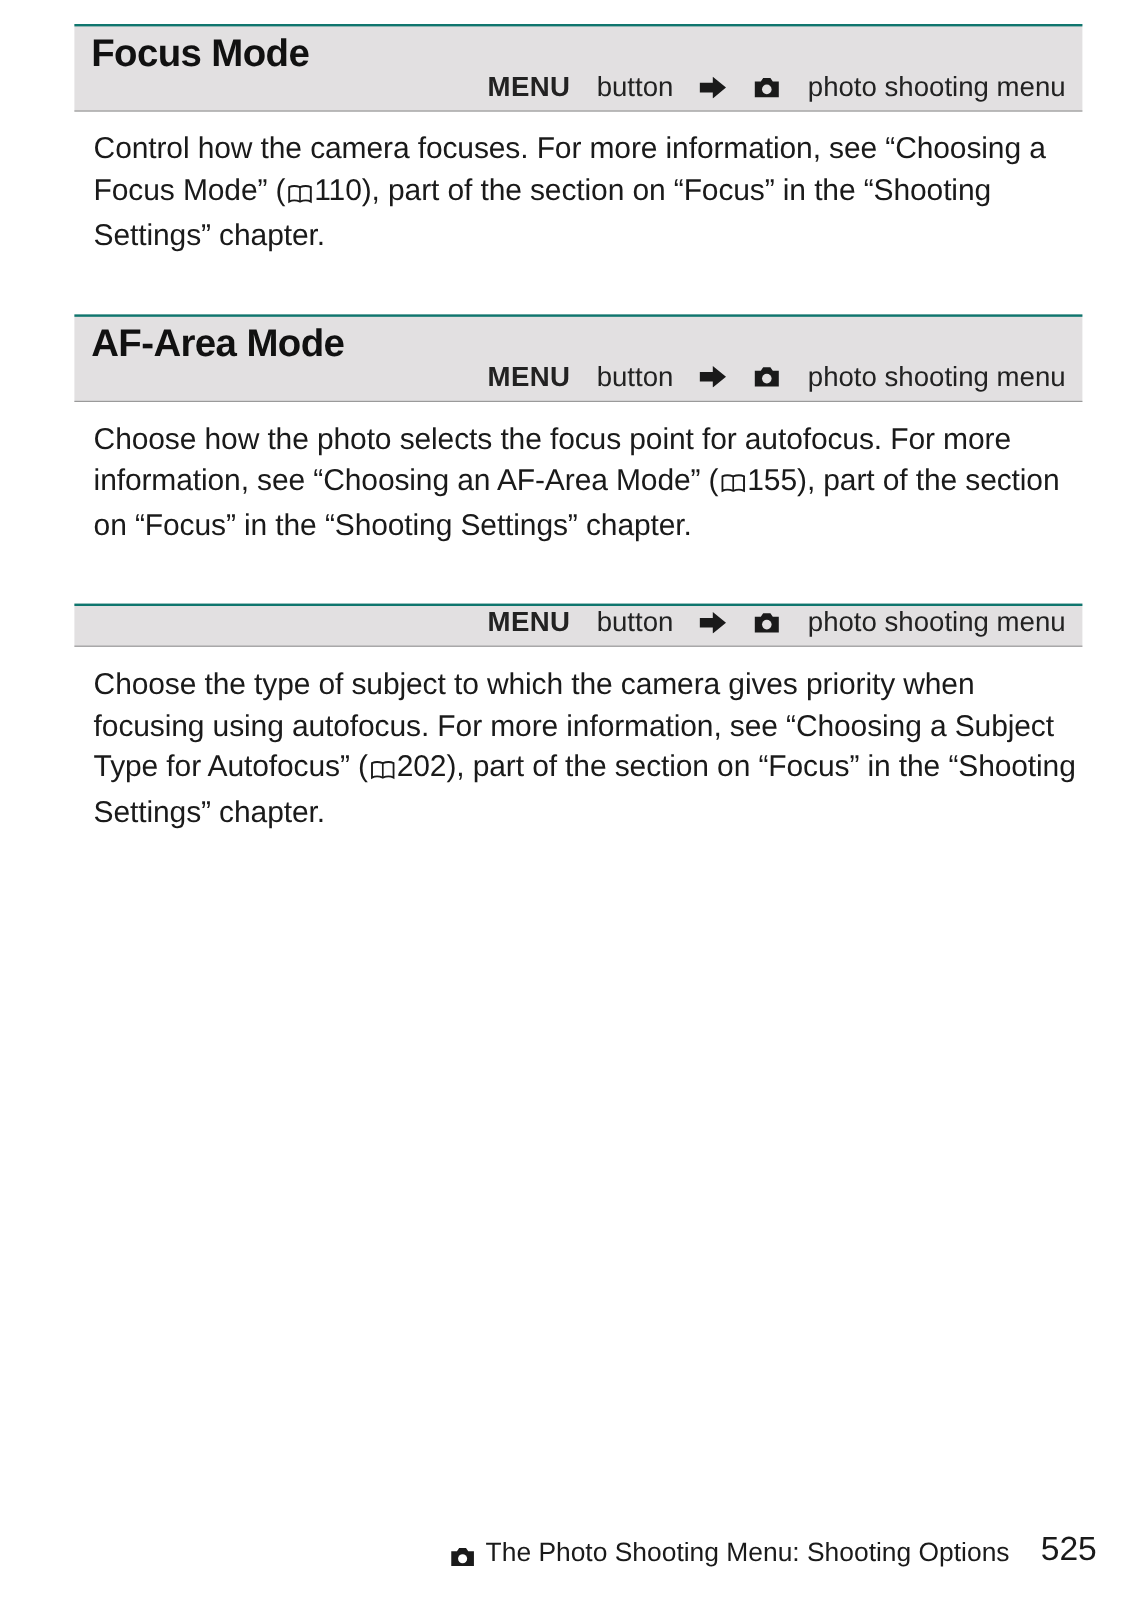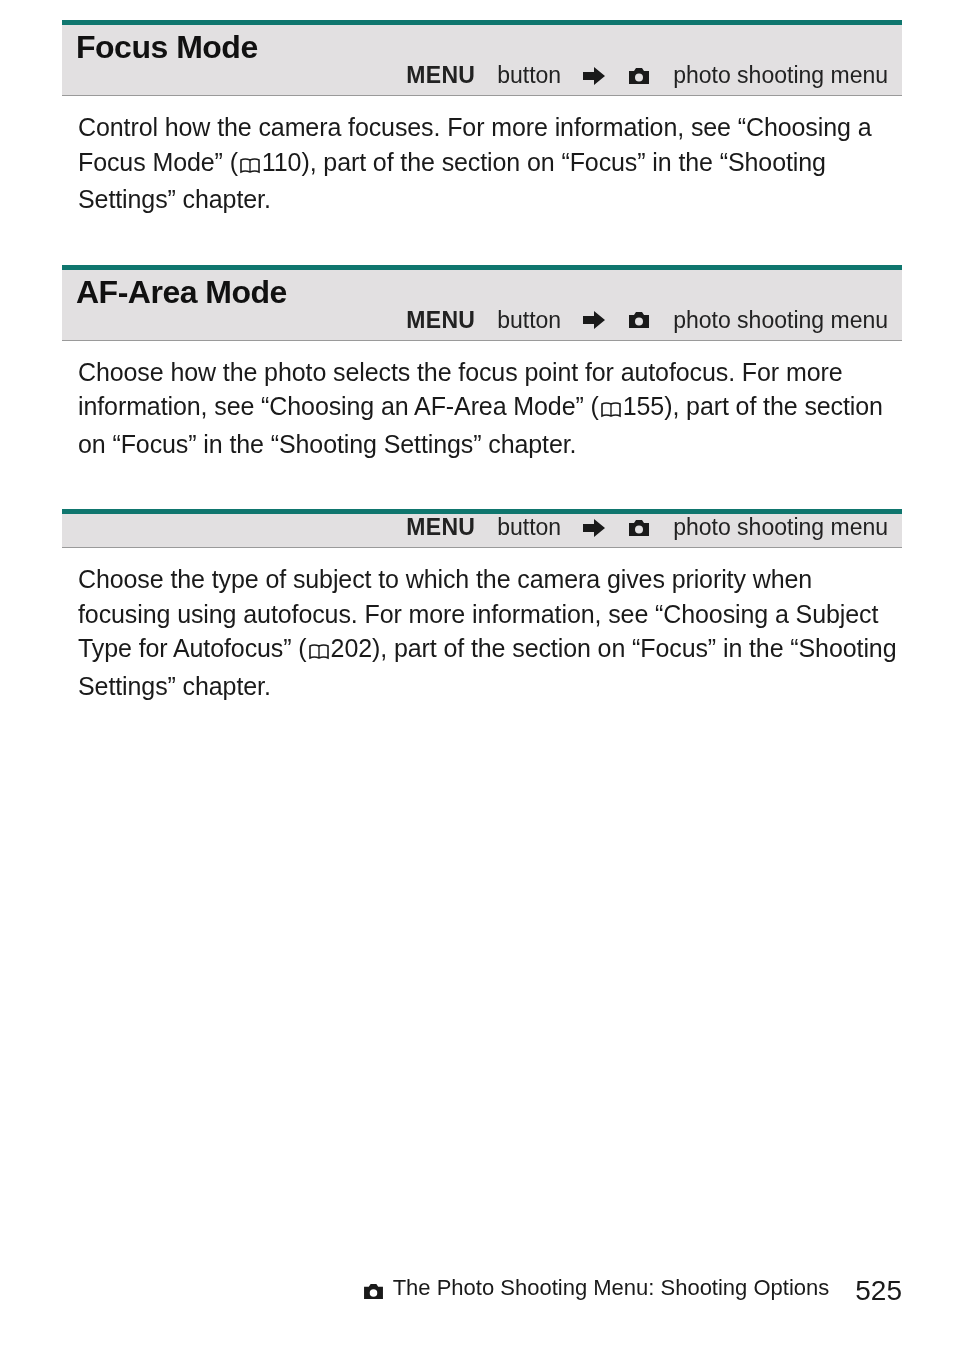--- a/index.html
+++ b/index.html
@@ -7,21 +7,21 @@
     width: 954px;
     height: 1345px;
     background: #ffffff;
     font-family: "Segoe UI", "Helvetica Neue", Arial, sans-serif;
     color: #1a1a1a;
     position: relative;
     padding: 20px 52px 0 62px;
   }
   .section-header {
     background: #e2e0e1;
-    border-top: 5px solid #0f766e;
+    border-top: 2px solid #0f766e;
     border-bottom: 1px solid #9a9a9a;
     padding: 4px 14px 6px 14px;
     display: flex;
     flex-direction: column;
   }
   .section-title {
     font-size: 32px;
     font-weight: 700;
     letter-spacing: -0.5px;
     color: #111;
@@ -46,23 +46,23 @@
     font-size: 25px;
     line-height: 1.38;
     color: #1a1a1a;
     margin: 14px 0 0 16px;
     letter-spacing: -0.1px;
   }
   .section-gap { height: 48px; }
   .footer {
     position: absolute;
     bottom: 38px;
-    right: 52px;
+    right: 40px;
     display: flex;
-    align-items: flex-start;
+    align-items: flex-end;
     gap: 26px;
   }
   .footer-label {
     font-size: 22px;
     color: #1a1a1a;
     display: flex;
     align-items: center;
     gap: 8px;
   }
   .footer-label .camera-icon { position: relative; top: 3px; }

